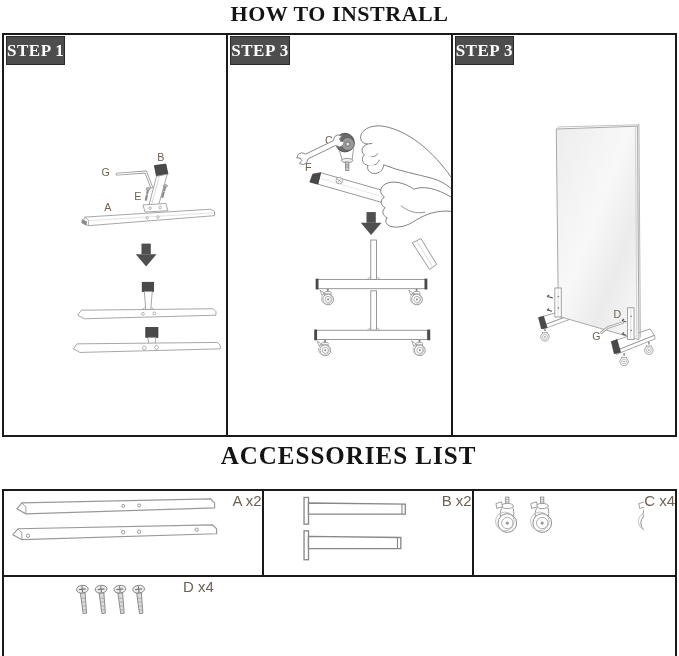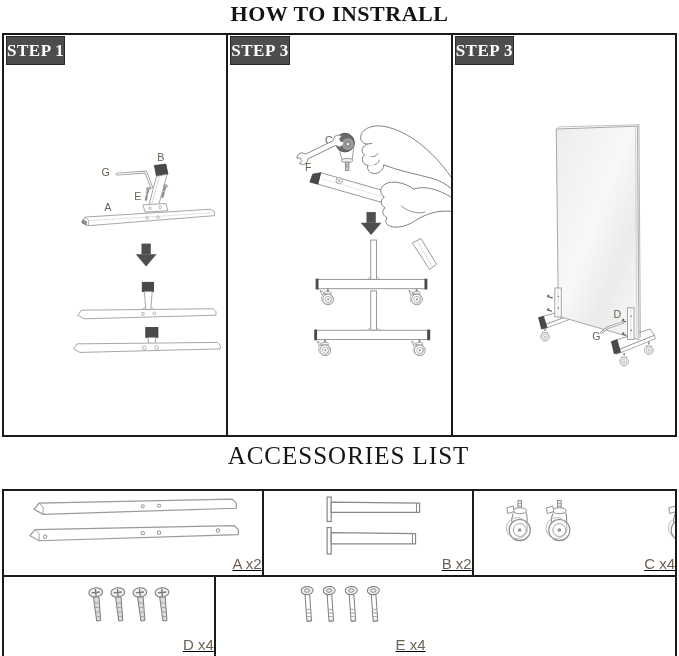--- a/index.html
+++ b/index.html
@@ -13,29 +13,29 @@
                  border:2px solid #1a1a1a; display:flex; background:#fff; }
   .step-col { flex:1; display:flex; flex-direction:row; border-right:2px solid #1a1a1a; min-width:0; }
   .step-col:last-child { border-right:none;border-radius:29px; }
   .step-header { height:27px; margin:1px 2px 0 2px; background:#4d4d4d; border:1px solid #2a2a2a;
                  display:flex; align-items:center; justify-content:center;
                  color:#ffffff; font-weight:bold; font-size:17px; letter-spacing:0.5px; }
   .step-body { position:relative; flex:1; }
   .step-body svg { position:absolute; inset:0; width:100%; height:100%; }
 
   .acc-title { position:absolute; top:442px; left:0; right:0; text-align:center;
-               font-weight:normal; font-size:25px; letter-spacing:1px; color:#141414;margin-left:18px; }
+               font-weight:bold; font-size:25px; letter-spacing:1px; color:#141414;margin-left:18px; }
 
   .acc-table { position:absolute; top:489px; left:2px; right:2px; height:165px;
                border:2px solid #1a1a1a; display:flex; flex-direction:column; background:#fff; }
   .acc-row { display:flex; min-height:0; }
   .acc-row-1 { height:84px; border-bottom:2px solid #1a1a1a; }
   .acc-row-2 { flex:1; }
-  .acc-cell { position:relative; display:flex; flex-direction:column; align-items:flex-end;
-              border-right:2px solid #1a1a1a; min-width:0; padding-top:2px;text-decoration:underline; }
+  .acc-cell { position:relative; display:flex; flex-direction:row; align-items:flex-start;
+              border-right:2px solid #1a1a1a; min-width:0; padding-top:2px; }
   .acc-cell:last-child { border-right:none; }
   .acc-cell svg { flex:1; width:96%; min-height:0; }
   .cell-a { width:38.4%; } .cell-b { width:31%; } .cell-c { flex:1; }
   .cell-d, .cell-e, .cell-f { width:25%;padding-left:42px; } .cell-g { flex:1; }
   .acc-label { height:19px; line-height:16px; text-align:center;
                font-family:"Liberation Sans", sans-serif; font-size:15px; color:#6e6253; }
 
   .dlabel { font-family:"Liberation Sans", sans-serif; font-size:15px; fill:#6e6253; }
 </style>
 </head>
@@ -338,34 +338,17 @@
             <line x1="45.6" y1="34" x2="50.4" y2="35" stroke="#999" stroke-width="0.9"></line>
             <line x1="45.7" y1="39" x2="50.3" y2="40" stroke="#999" stroke-width="0.9"></line>
           </g>
           <use href="#scr-d" transform="translate(24,0)"></use>
           <use href="#scr-d" transform="translate(48,0)"></use>
           <use href="#scr-d" transform="translate(72,0)"></use>
         </svg>
         <div class="acc-label">D x4</div>
       </div>
 
-      <div class="acc-cell cell-e">
-        <svg viewBox="0 0 175 60" preserveAspectRatio="xMidYMid meet">
-          <g id="scr-e" transform="rotate(-4 48 28)">
-            <ellipse cx="48" cy="11" rx="6.5" ry="4.5" fill="#eee" stroke="#777" stroke-width="1.1"></ellipse>
-            <ellipse cx="48" cy="11" rx="2.8" ry="1.9" fill="none" stroke="#777" stroke-width="0.9"></ellipse>
-            <rect x="45.5" y="15.5" width="5" height="29" fill="#fff" stroke="#777" stroke-width="1"></rect>
-            <line x1="45.5" y1="31" x2="50.5" y2="32" stroke="#999" stroke-width="0.9"></line>
-            <line x1="45.5" y1="35" x2="50.5" y2="36" stroke="#999" stroke-width="0.9"></line>
-            <line x1="45.5" y1="39" x2="50.5" y2="40" stroke="#999" stroke-width="0.9"></line>
-            <line x1="45.5" y1="43" x2="50.5" y2="43.5" stroke="#999" stroke-width="0.9"></line>
-          </g>
-          <use href="#scr-e" transform="translate(24,0)"></use>
-          <use href="#scr-e" transform="translate(48,0)"></use>
-          <use href="#scr-e" transform="translate(72,0)"></use>
-        </svg>
-        <div class="acc-label">E x4</div>
-      </div>
 
 
     </div>
   </div>
 </div>
 
 </body></html>

